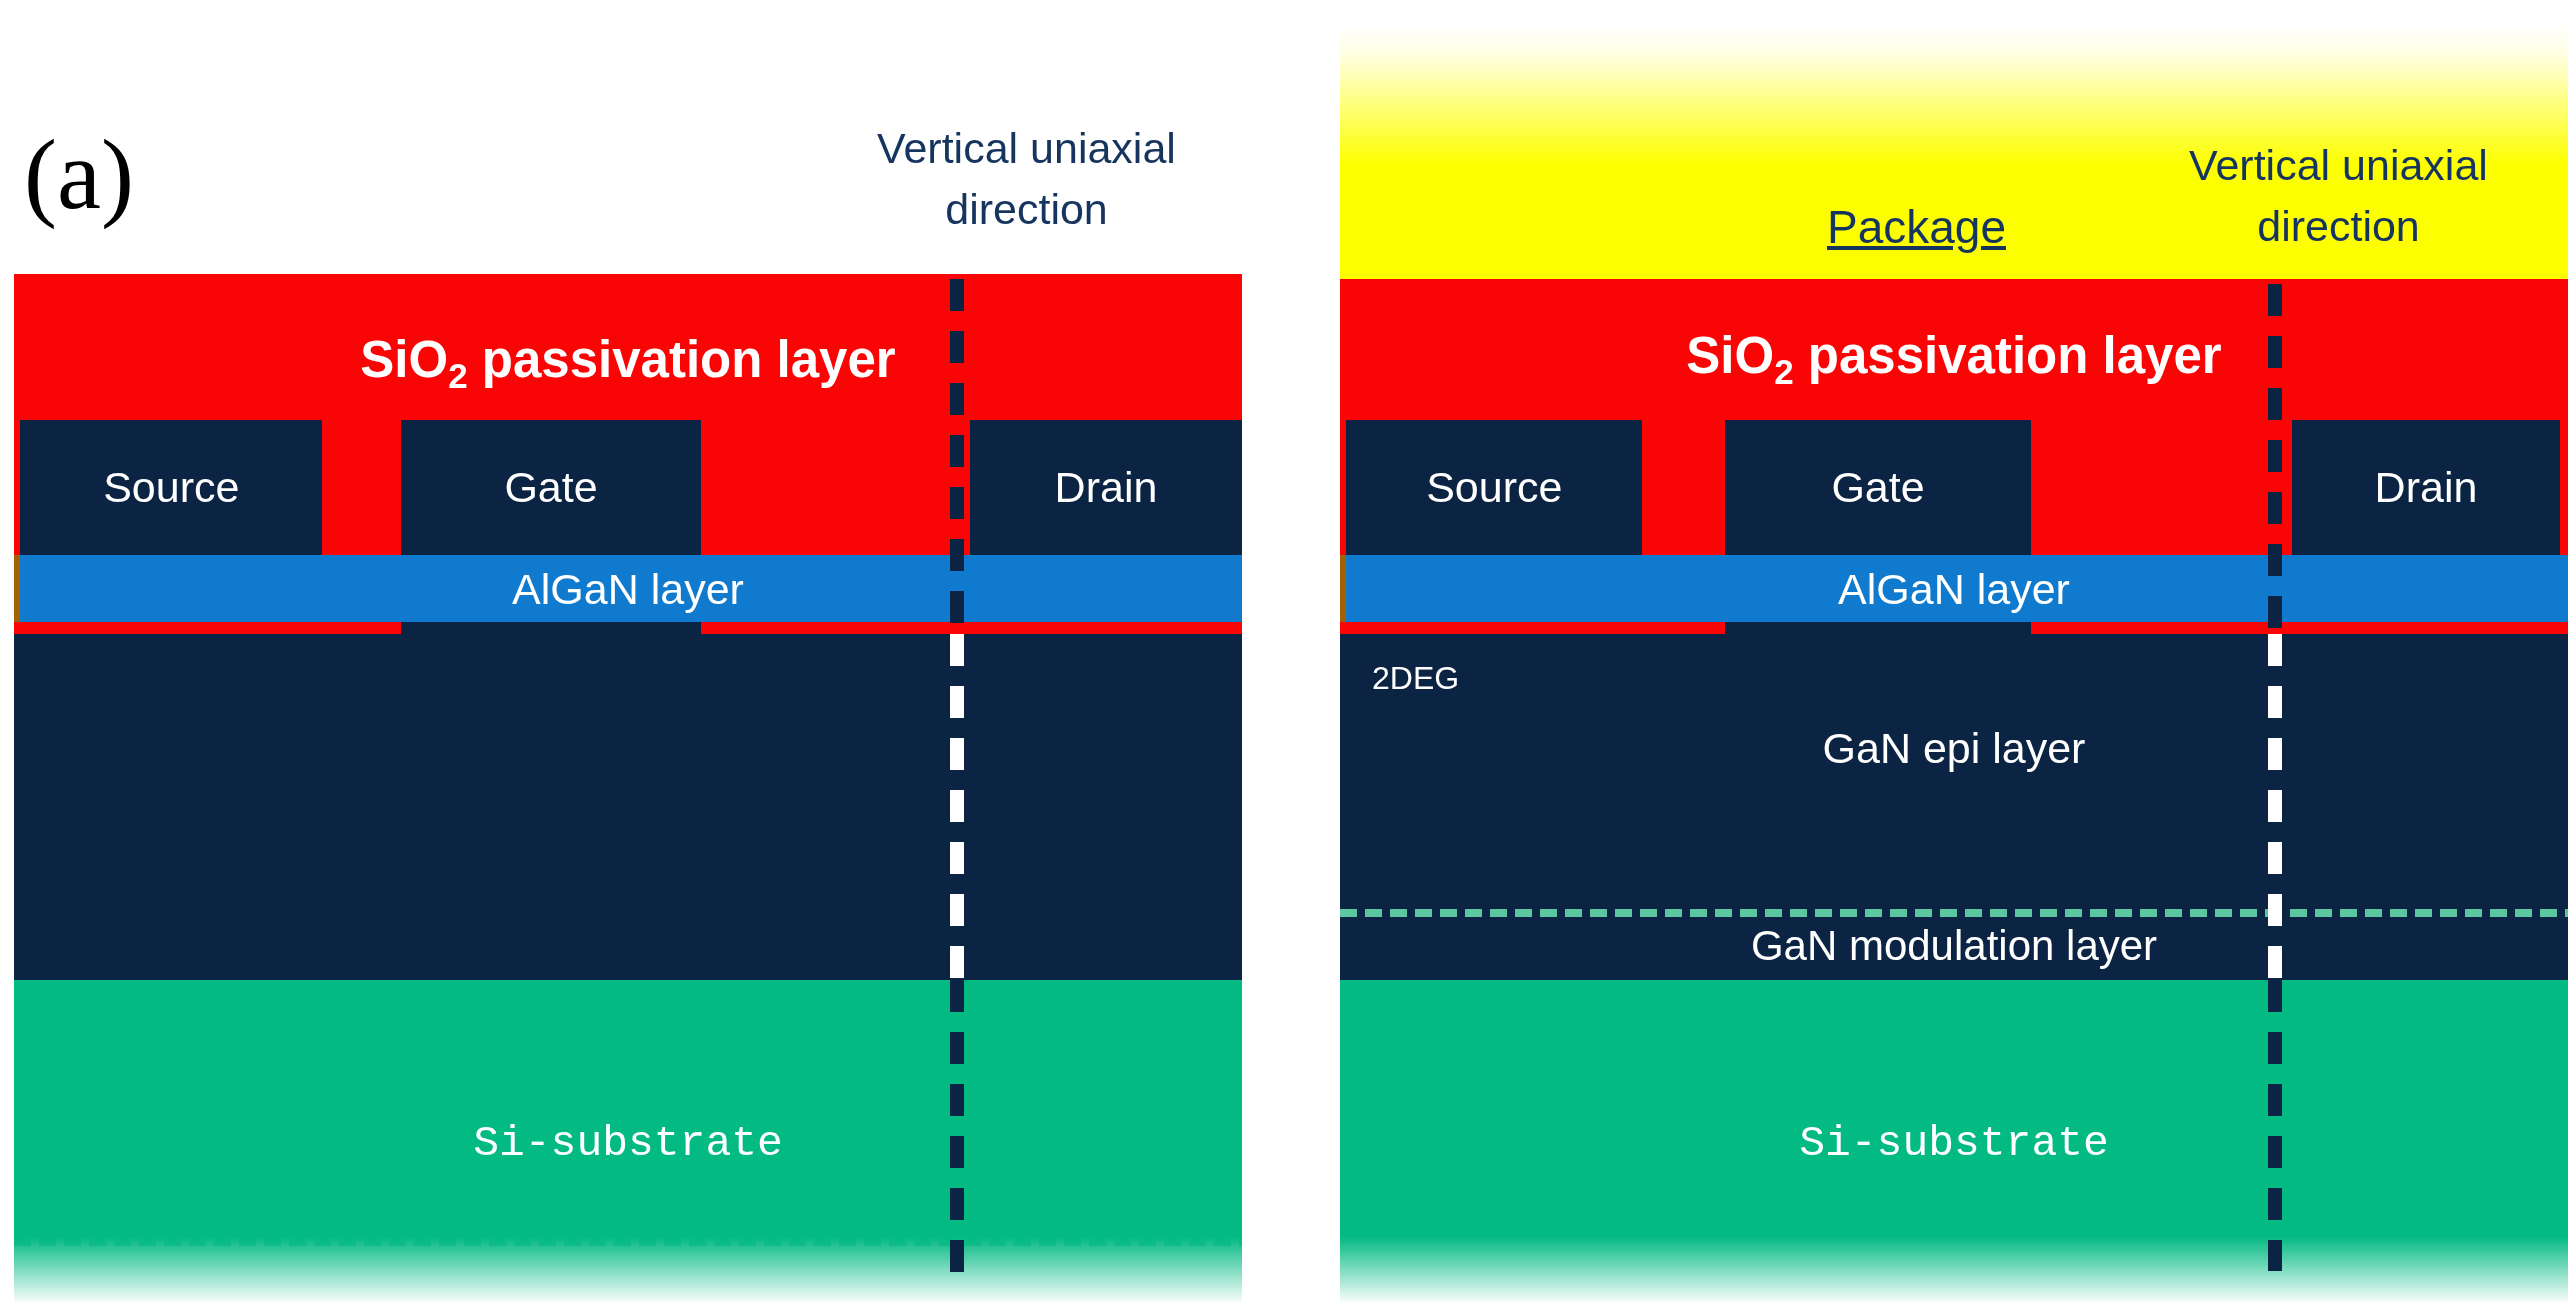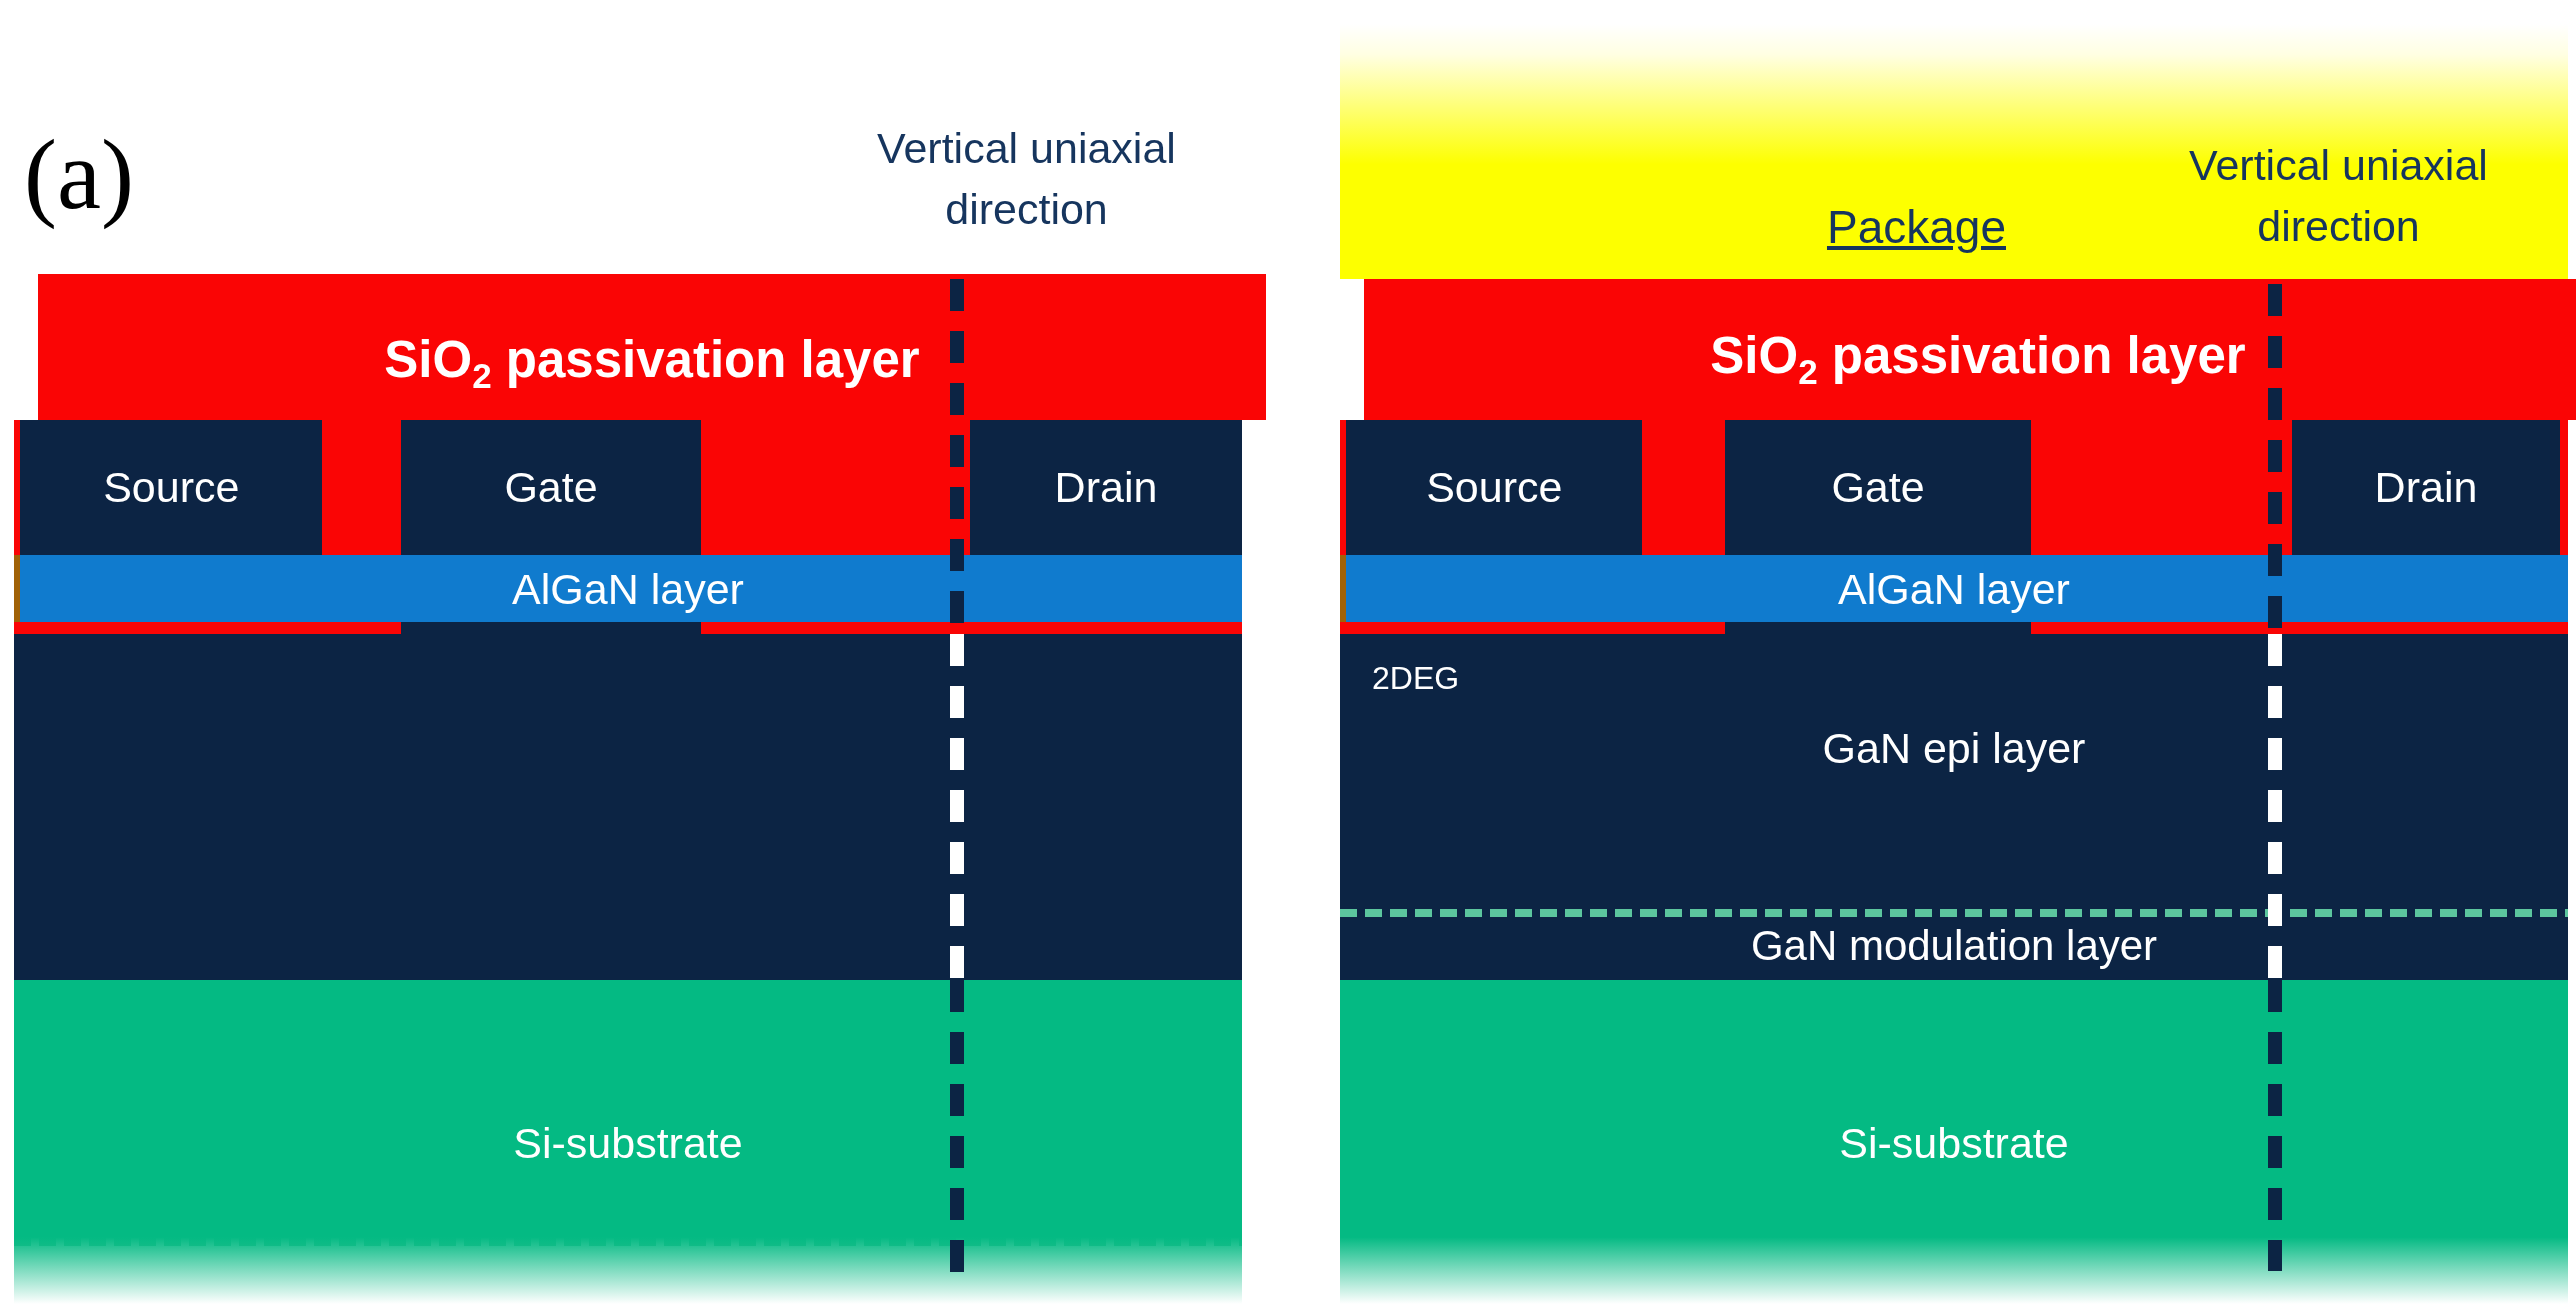--- a/index.html
+++ b/index.html
@@ -6,40 +6,41 @@
   .page{
     position:relative;
     width:2576px;height:1314px;
     background:#ffffff;
     font-family:"Liberation Sans", sans-serif;
     overflow:hidden;
   }
   .panel{position:absolute;}
   
   .abs{position:absolute;}
-  .red-slab{background:#fa0505;margin-left:24px;}
+  .red-slab{background:#fa0505;}
   .contacts-row{background:#fa0505;}
   .contact{
     position:absolute;top:0;height:100%;
     background:#0c2444;
     display:flex;align-items:center;justify-content:center;
     color:#ffffff;font-size:43px;
   }
   .algan-row{background:#a16207;}
   .algan-fill{position:absolute;top:0;bottom:0;right:0;background:#107bce;}
   .layer-text{
     position:absolute;left:0;right:0;text-align:center;
     color:#ffffff;font-size:43px;line-height:1;
   }
   .deg-row{background:#fa0505;}
   .deg-gap{position:absolute;top:0;height:100%;background:#0c2444;}
   .navy-block{background:#0c2444;}
   .green-block{
     background:linear-gradient(to bottom,
       #04ba83 0%, #04ba83 77%, rgba(255,255,255,0) 97%, rgba(255,255,255,0) 100%);
+    font-family:Liberation Mono, monospace;
   }
   .teal-dash{
     position:absolute;left:0;right:0;height:8px;
     background-image:repeating-linear-gradient(to right,
       #5cc69e 0px, #5cc69e 17.4px, transparent 17.4px, transparent 25px);
   }
   
   .vline{position:absolute;width:14px;}
   .vseg{position:absolute;left:0;width:100%;}
   .vseg.navy{background-image:repeating-linear-gradient(to bottom,

